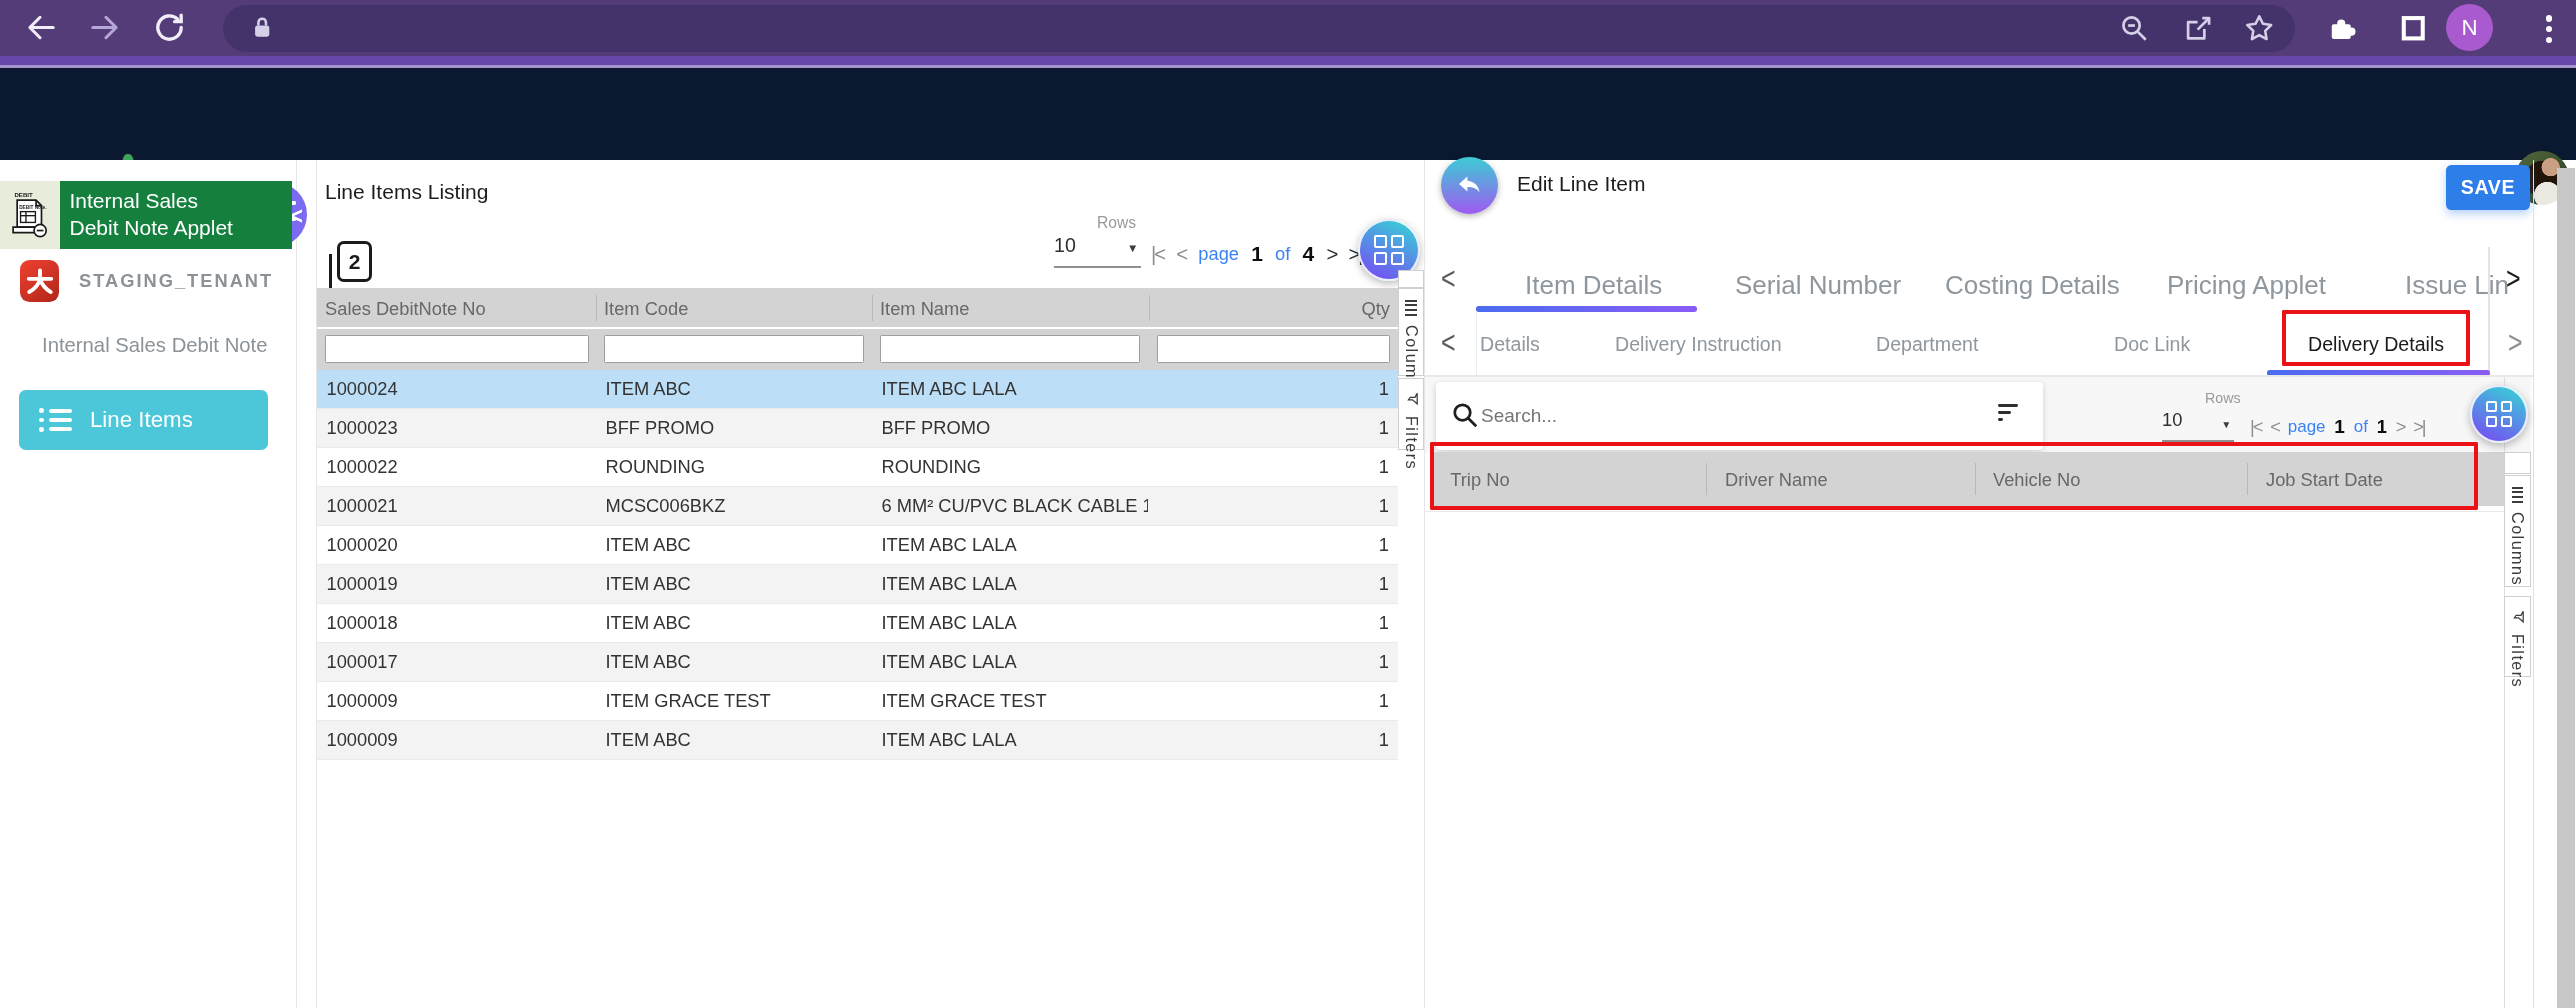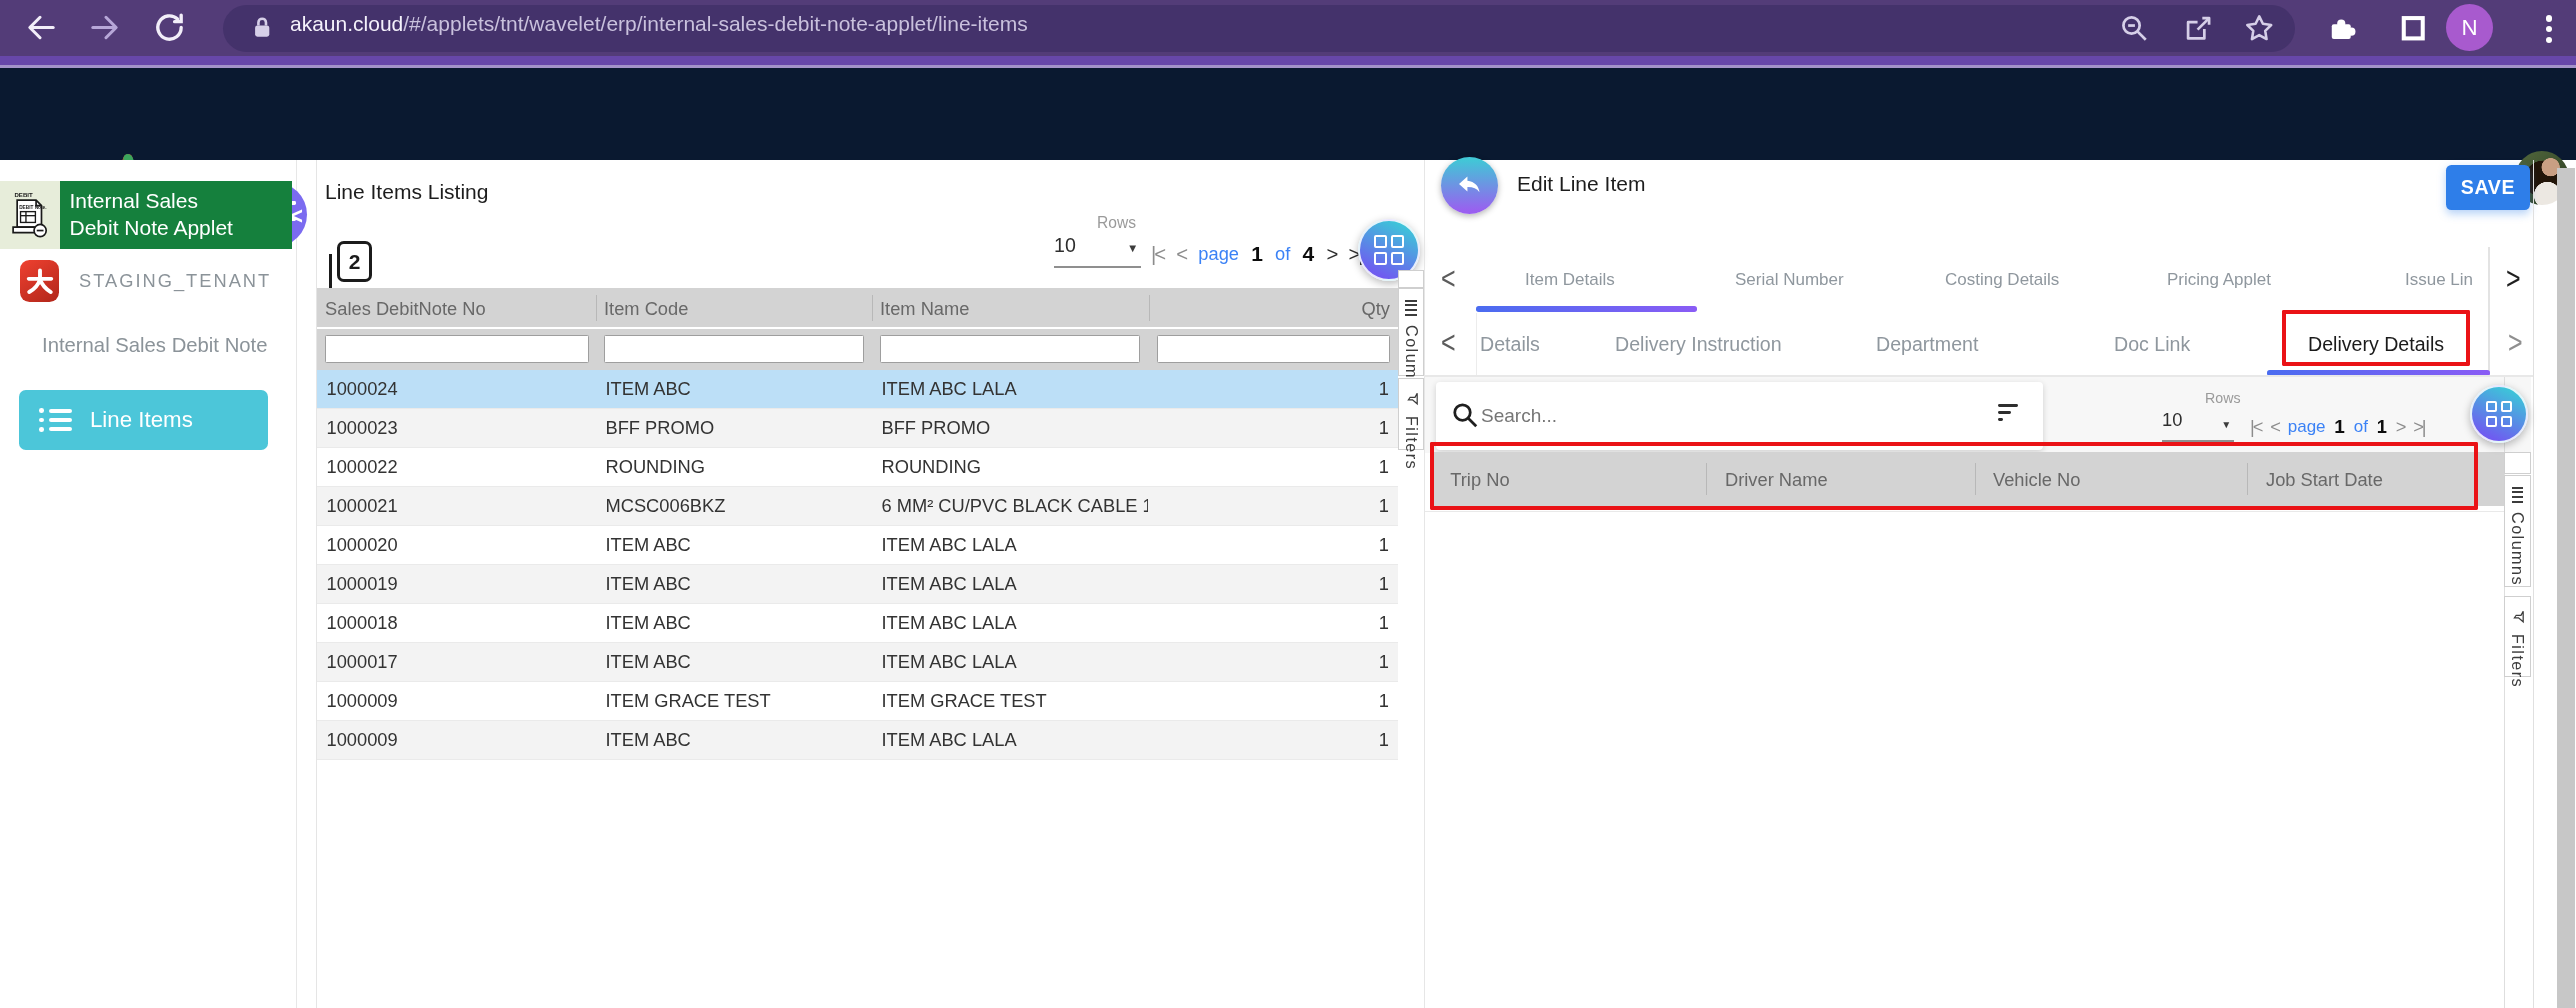--- a/index.html
+++ b/index.html
@@ -43,21 +43,21 @@
   #applet-banner { position:absolute; left:60px; top:21px; width:232px; height:68px; background:#15803d;
     color:#fff; font-size:21px; line-height:26.4px; padding:7.4px 0 0 9.5px; z-index:2; }
   #collapse-bubble { position:absolute; left:242px; top:22.3px; width:65px; height:65px; border-radius:50%;
     background:#7b6bf0; z-index:1; }
   #collapse-icon { position:absolute; left:30px; top:19px; }
   #collapse-icon .b { display:block; height:3.4px; background:#fff; border-radius:1.4px; margin-bottom:4.7px; }
   #collapse-icon .b1 { width:24.4px; } #collapse-icon .b2 { width:15px; } #collapse-icon .b3 { width:24.4px; }
   #collapse-icon .chev { position:absolute; left:19px; top:3.4px; color:#fff; font-size:20.3px; font-weight:700; transform:scaleY(1.15); }
   #tenant-icon { position:absolute; left:20.3px; top:100px; width:39px; height:42px; border-radius:9.5px;
     background:linear-gradient(145deg,#ef4130,#b1261a); display:flex; align-items:center; justify-content:center; }
-  #tenant-label { position:absolute; left:79px; top:110px; font-size:18.3px; font-weight:400; letter-spacing:2px; color:#8b9399; }
+  #tenant-label { position:absolute; left:79px; top:110px; font-size:18.3px; font-weight:700; letter-spacing:2px; color:#8b9399; }
   #module-label { position:absolute; left:42px; top:174px; font-size:20.3px; color:#8b9399; }
   #lineitems-btn { position:absolute; left:19px; top:230px; width:249px; height:60px; border-radius:6.8px;
     background:#4cc6d9; display:flex; align-items:center; padding-left:20.3px; gap:17.6px; }
   #lineitems-btn .lbl { color:#fff; font-size:22.3px; }
   .li-icon .r { display:flex; align-items:center; gap:5.4px; margin:4.7px 0; }
   .li-icon .d { width:4.7px; height:4.7px; background:#fff; border-radius:50%; }
   .li-icon .l { width:23px; height:4.1px; background:#fff; border-radius:2px; }
 
   
   #main-left-line { left:316px; top:160px; width:1.4px; height:848px; background:#e5e5e5; }
@@ -106,21 +106,21 @@
 
   
   #panel-left-line { left:1424px; top:160px; width:1.4px; height:848px; background:#e6e6e6; }
   #back-btn { left:1441px; top:157px; width:57px; height:57px; border-radius:50%;
     background:linear-gradient(180deg,#41c7d6 5%,#9a5ff0 95%); box-shadow:0 2px 6.1px rgba(0,0,0,.3);
     display:flex; align-items:center; justify-content:center; }
   #panel-title { left:1517px; top:172px; font-size:21px; font-weight:500; color:#1d1d1d; }
   #save-btn { left:2446px; top:165px; width:84px; height:45px; border-radius:5.4px; background:#2e7ee9;
     color:#fff; font-size:19.6px; font-weight:700; letter-spacing:0.7px; display:flex; align-items:center; justify-content:center;
     box-shadow:0 3.4px 8.1px rgba(46,126,233,.35); border:none; font-family:"Liberation Sans",sans-serif; }
-  .tab { position:absolute; top:270px; font-size:17px; color:#8f979e; white-space:nowrap; }
+  .tab { position:absolute; top:270px; font-size:26px; color:#8f979e; white-space:nowrap; }
   .subtab { position:absolute; top:333px; font-size:19.6px; color:#8f979e; white-space:nowrap; }
   .subtab.active { color:#1b1b1b; font-weight:500; }
   .tchev { position:absolute; font-size:25px; color:#5c5c5c; transform:scaleY(1.25); letter-spacing:-2px; }
   .grad-underline { position:absolute; height:6.1px; border-radius:2.7px; background:linear-gradient(90deg,#4a6cf0,#8a5cf5); }
   #tabs-fold-line { left:2488px; top:247px; width:2px; height:129px; background:#e3e3e3; }
   #subtab-left-line { left:1476px; top:313px; width:1.4px; height:62px; background:#ececec; }
   #subtab-bottom-line { left:1424px; top:375px; width:1109px; height:2px; background:#e8e8e8; }
   .annotation { position:absolute; border:4.7px solid #ea1216; border-radius:1.4px; z-index:40; }
 
   #panel-band { left:1425px; top:377px; width:1106px; height:76px; background:#f7f7f7; }
@@ -166,21 +166,20 @@
           <path d="M20 3.5V8h-4.5"></path>
         </svg>
     </span>
     <div id="url-pill"></div>
     <span class="pillic" style="left:248px; top:13px; width:28.4px; height:28.4px;">
       <svg viewBox="0 0 24 24">
           <rect x="6" y="10.5" width="12" height="9.5" rx="2" fill="#d6cfe8"></rect>
           <path d="M8.8 10.5V8a3.2 3.2 0 0 1 6.4 0v2.5" stroke="#d6cfe8" stroke-width="2.2" fill="none"></path>
         </svg>
     </span>
-    <span id="url-text"><span class="host">akaun.cloud</span><span>/#/applets/tnt/wavelet/erp/internal-sales-debit-note-applet/line-items</span></span>
     <span class="pillic" style="left:2118px;">
       <svg viewBox="0 0 24 24" fill="none" stroke="#d6cfe8" stroke-width="2">
           <circle cx="10" cy="10" r="6"></circle>
           <path d="M14.5 14.5L20.5 20.5"></path>
           <path d="M7.5 10h5"></path>
         </svg>
     </span>
     <span class="pillic" style="left:2182px;">
       <svg viewBox="0 0 24 24" fill="none" stroke="#d6cfe8" stroke-width="2" stroke-linejoin="round">
           <path d="M15 4.5h5v5"></path>

